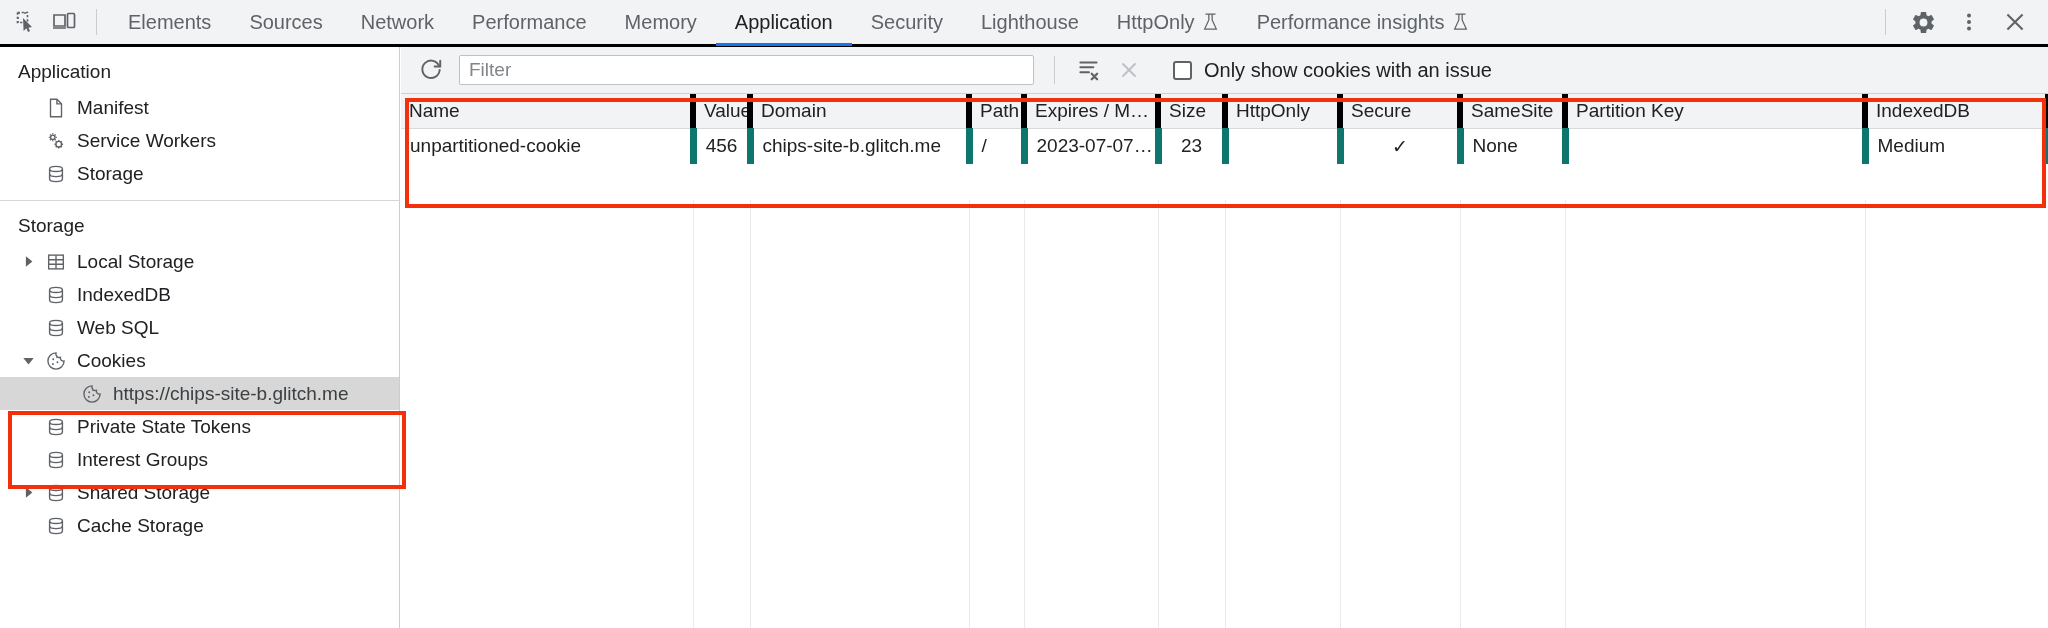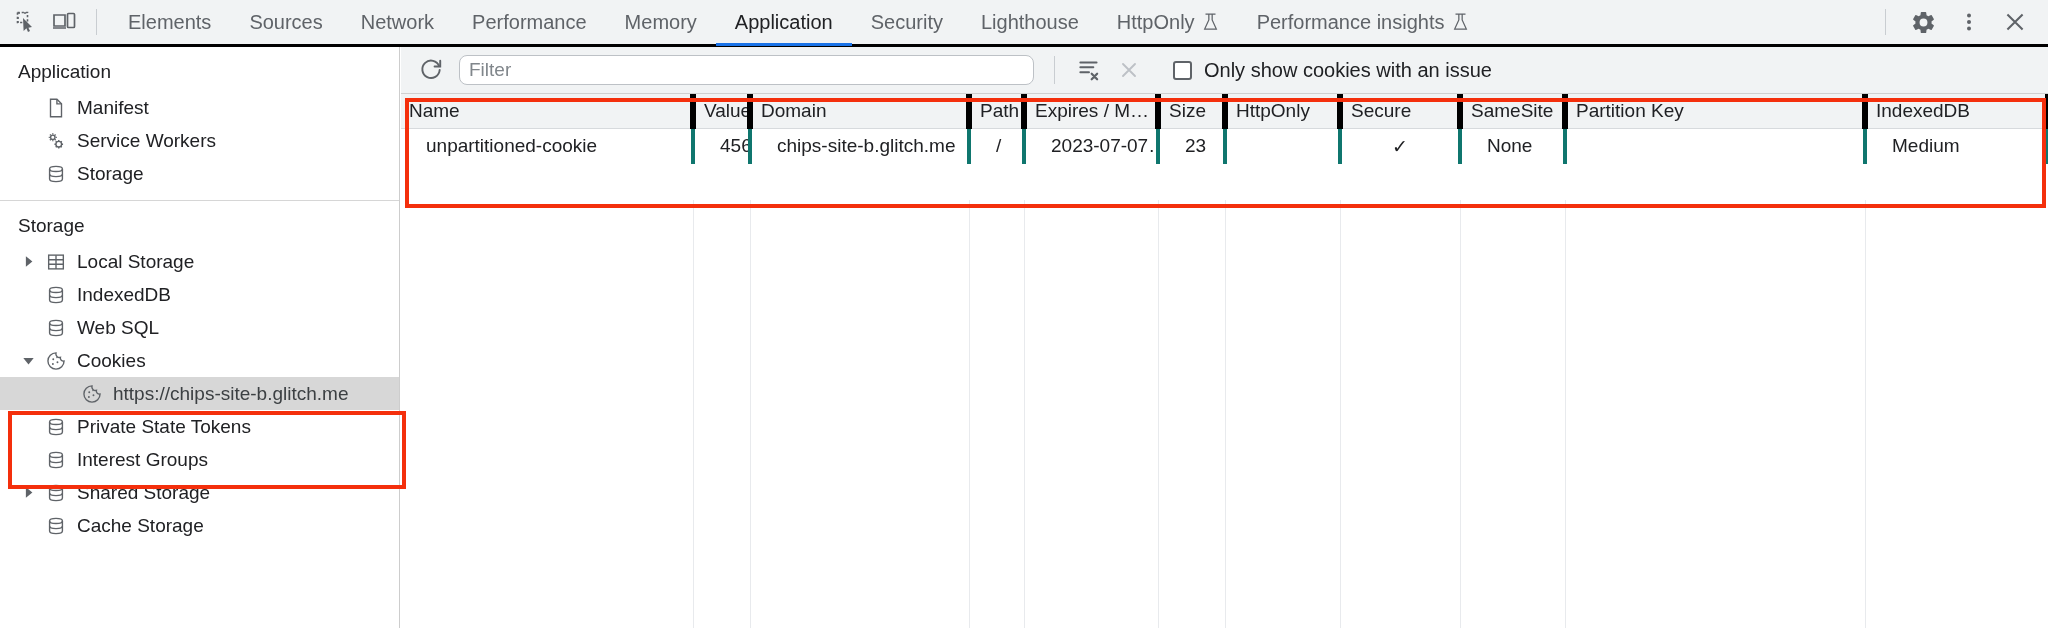--- a/index.html
+++ b/index.html
@@ -107,21 +107,21 @@
     padding: 0 10px;
   }
   .refresh-btn {
     width: 40px; height: 40px; display:flex; align-items:center;
     justify-content:center; color:#5f6368; cursor:pointer;
   }
   .filter-input {
     flex: 0 0 auto;
     width: 575px; height: 30px;
     margin-left: 8px;
-    border: 1px solid #bdc1c6; border-radius: 8px;
+    border: 1px solid #bdc1c6; border-radius: 2px;
     background: #fff;
     font-size: 19px; color: #202124;
     padding: 0 9px;
     font-family: "Liberation Sans", sans-serif;
     outline: none;
   }
   .filter-input::placeholder { color: #80868b; }
   .fb-sep { width:1px; height:28px; background:#c9cdd1; margin:0 14px 0 20px; }
   .fb-icon { width:40px;height:40px;display:flex;align-items:center;
              justify-content:center;color:#5f6368;cursor:pointer; }
@@ -156,30 +156,30 @@
     height: 34px;
     padding: 0 8px;
     border-right: 6px solid #000000;
     border-bottom: 1px solid #d7dadd;
     white-space: nowrap;
     overflow: hidden;
     font-size: 19px;
   }
   table.cookie-grid td {
     height: 36px;
-    padding: 0 25px;
-    border-right: 4px solid #0f766e;
+    padding: 0 9px;
+    border-right: 7px solid #0f766e;
     white-space: nowrap;
     overflow: hidden;
     color: #202124;
     font-size: 19px;
   }
   tr.row-odd td { background: #ffffff; }
   tr.row-even td { background: #f2f3f4; }
-  td.num { text-align: left; }
+  td.num { text-align: center; }
   td.ctr { text-align: center; }
   td.name-cell { padding-left: 22px; }
 
   
   .filler {
     position: absolute; left: 0; top: 106px;
     width: 1647px; height: 428px;
     pointer-events: none;
   }
   .filler .vline {

